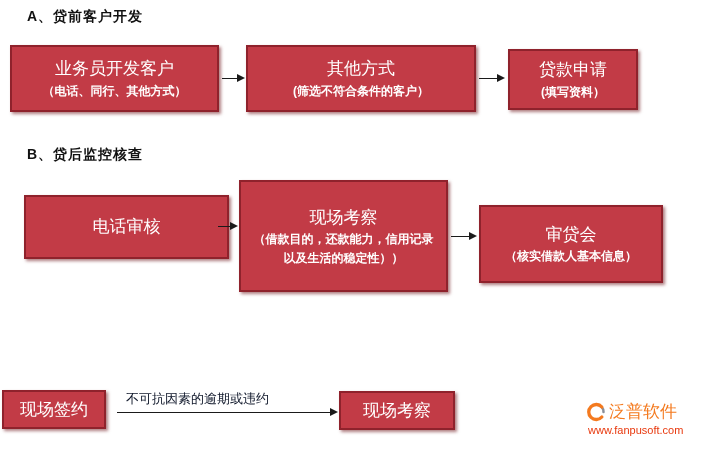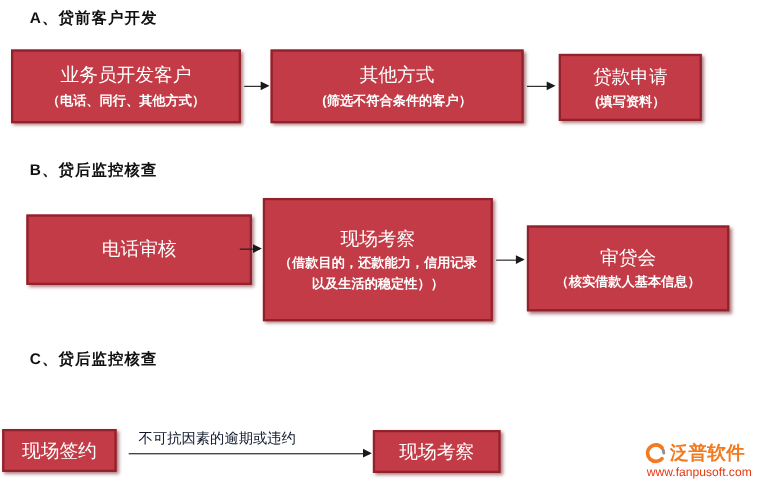--- a/index.html
+++ b/index.html
@@ -66,21 +66,21 @@
   .logo{
     position:absolute;
     left:586px;
     top:400px;
     width:112px;
     text-align:left;
   }
   .logo-top{display:flex;align-items:center;gap:3px;}
   .logo-name{
     font-size:17px;
-    font-weight:bold;
+    font-weight:normal;
     color:#f47a1f;
     white-space:nowrap;
   }
   .logo-url{
     font-size:11px;
     color:#e8380d;
     margin-top:1px;
     margin-left:2px;
     white-space:nowrap;
   }
@@ -124,21 +124,20 @@
     <div class="box-subtitle">（借款目的，还款能力，信用记录以及生活的稳定性））</div>
   </div>
 
   <div class="arrow" style="left:451px;top:236px;width:24px"></div>
 
   <div class="box" style="left:479px;top:205px;width:184px;height:78px">
     <div class="box-title">审贷会</div>
     <div class="box-subtitle">（核实借款人基本信息）</div>
   </div>
 
-  <div class="section-label" style="left:27px;top:318px">C、贷后监控核查</div>
 
   <div class="box" style="left:2px;top:390px;width:104px;height:39px">
     <div class="box-title">现场签约</div>
   </div>
 
   <div class="arrow-label" style="left:126px;top:390px">不可抗因素的逾期或违约</div>
 
   <div class="arrow" style="left:117px;top:412px;width:219px"></div>
 
   <div class="box" style="left:339px;top:391px;width:116px;height:39px">

